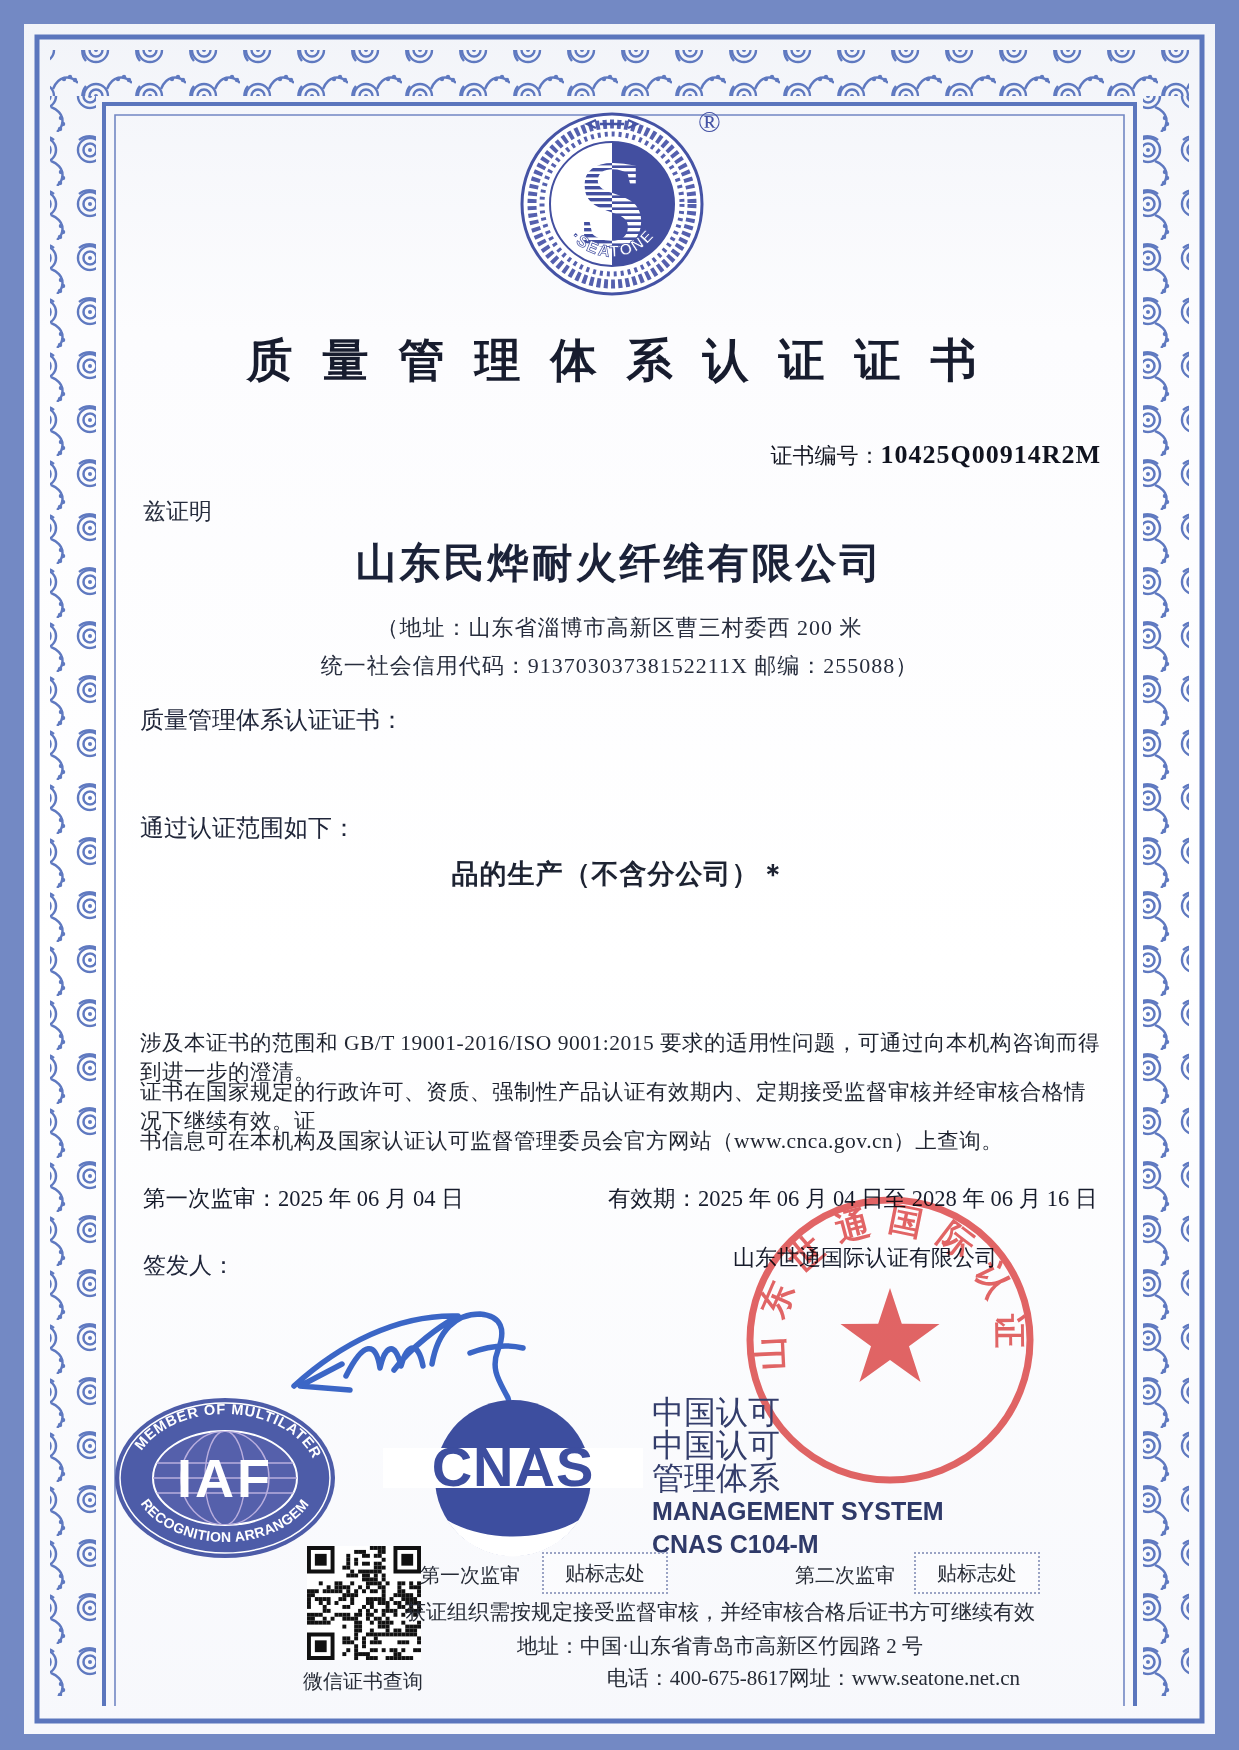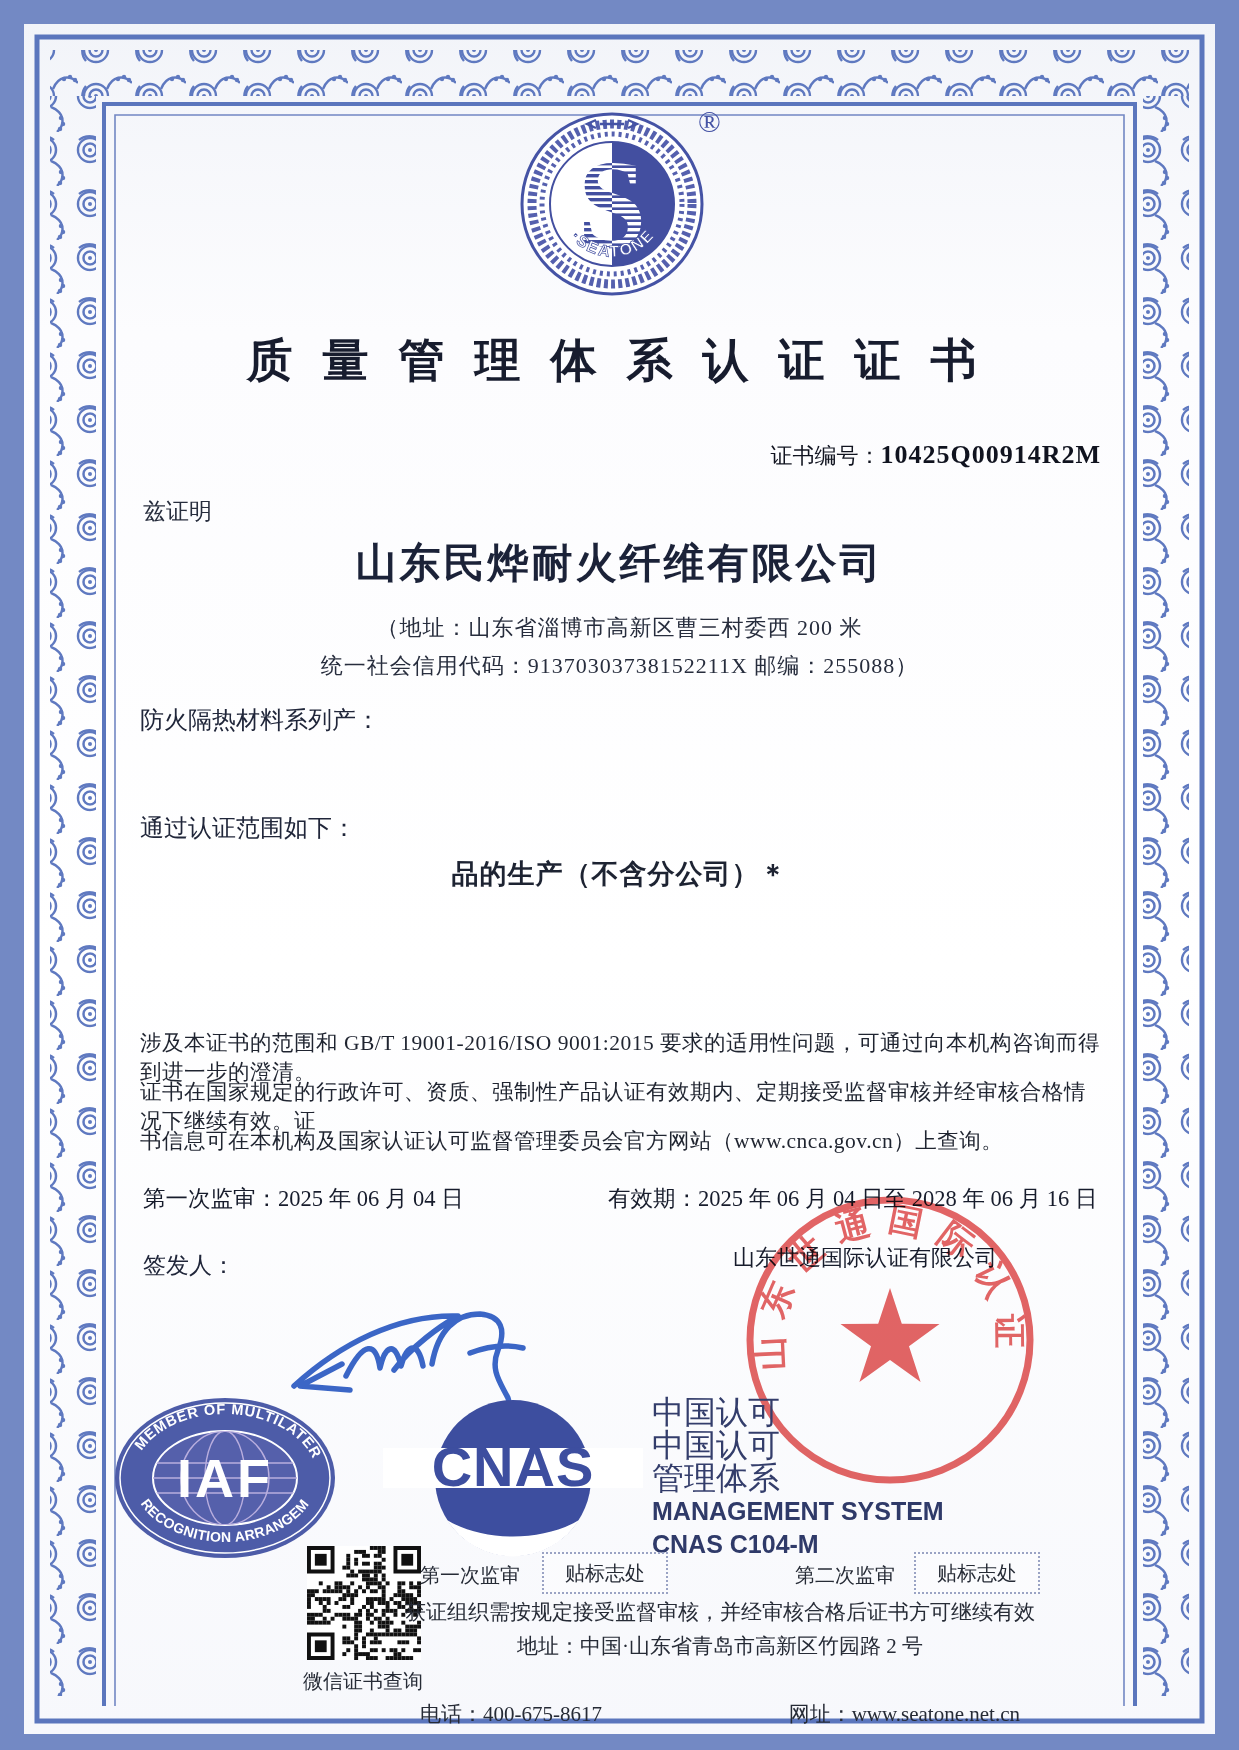--- a/index.html
+++ b/index.html
@@ -37,21 +37,21 @@
   #accred .cn{font-size:32px;line-height:33px;font-family:"Liberation Sans","DejaVu Sans",sans-serif;}
   #accred .en{font-size:25px;line-height:33px;font-weight:700;font-family:"Liberation Sans","DejaVu Sans",sans-serif;color:#2f3a69;}
   #qrlabel{left:293px;top:1668px;width:140px;text-align:center;font-size:20px;color:#262b36;}
   .auditlabel{top:1562px;font-size:20px;color:#262b36;}
   #audit1{left:420px;} #audit2{left:795px;text-align:center;}
   .sticker{top:1552px;width:122px;height:38px;border:2px dotted #9aa3c4;text-align:center;
            line-height:38px;font-size:20px;color:#262b36;background:rgba(255,255,255,.4);}
   #sticker1{left:542px;} #sticker2{left:914px;}
   #note{left:400px;width:640px;top:1598px;text-align:center;font-size:21px;color:#262b36;}
   #orgaddr{left:400px;width:640px;top:1632px;text-align:center;font-size:21px;color:#262b36;}
-  #phoneweb{left:420px;width:600px;top:1664px;display:flex;justify-content:space-between;font-size:21px;color:#262b36;margin-top:36px;}
+  #phoneweb{left:420px;width:600px;top:1664px;display:flex;justify-content:flex-end;font-size:21px;color:#262b36;}
   #sealwrap{left:730px;top:1168px;mix-blend-mode:multiply;opacity:.92;}
 </style>
 </head>
 <body>
 
 <div id="page">
   <div id="sheet">
 
     <svg width="1191" height="1710" viewBox="0 0 1191 1710" style="position:absolute;left:0;top:0;">
       <defs>
@@ -130,21 +130,21 @@
   <div id="certno" class="abs serif">
     <span>证书编号：</span><b>10425Q00914R2M</b>
   </div>
 
   <div id="attest" class="abs serif">兹证明</div>
 
   <div id="company" class="abs ctr serif">山东民烨耐火纤维有限公司</div>
   <div id="addr1" class="abs ctr serif">（地址：山东省淄博市高新区曹三村委西 200 米</div>
   <div id="addr2" class="abs ctr serif">统一社会信用代码：91370303738152211X 邮编：255088）</div>
 
-  <div id="stdlabel" class="abs serif">防火隔热材料系列产：</div>
+  <div id="stdlabel" class="abs serif">质量管理体系认证证书：</div>
 
   <div id="scopelabel" class="abs serif">通过认证范围如下：</div>
   <div id="scope2" class="abs ctr sans scopeline">品的生产（不含分公司）＊</div>
 
   <div id="legal1" class="abs serif legal">涉及本证书的范围和 GB/T 19001-2016/ISO 9001:2015 要求的适用性问题，可通过向本机构咨询而得到进一步的澄清。</div>
   <div id="legal2" class="abs serif legal">证书在国家规定的行政许可、资质、强制性产品认证有效期内、定期接受监督审核并经审核合格情况下继续有效。证</div>
   <div id="legal3" class="abs serif legal">书信息可在本机构及国家认证认可监督管理委员会官方网站（www.cnca.gov.cn）上查询。</div>
 
   <div id="issue" class="abs serif dateline">
     <span>第一次监审：</span><span>2025 年 06 月 04 日</span>

